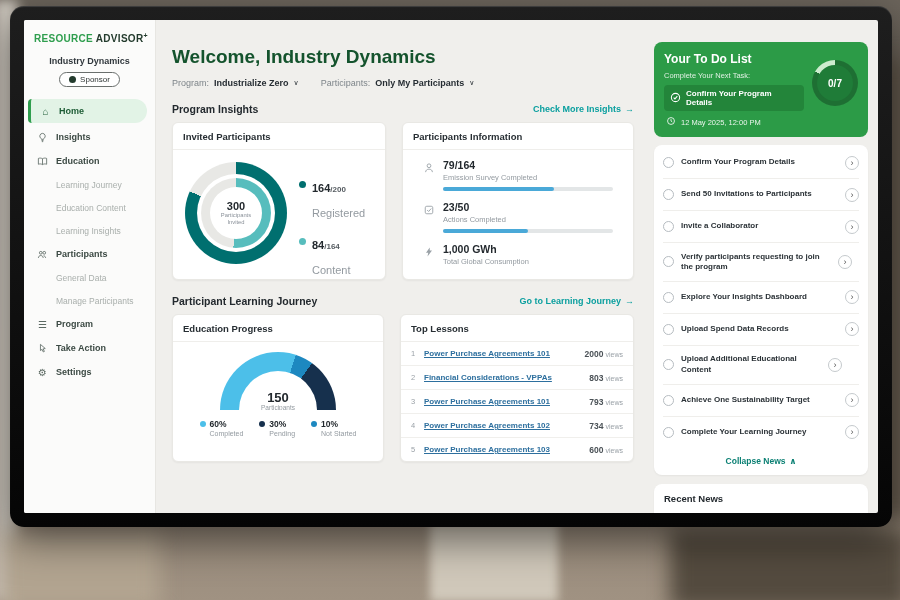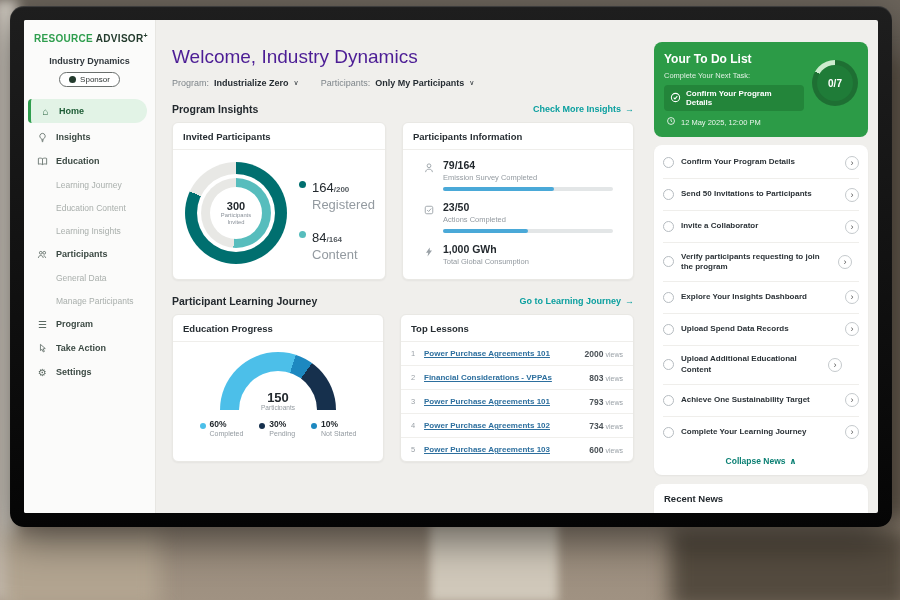--- a/index.html
+++ b/index.html
@@ -25,21 +25,21 @@
   .nav{margin-top:12px}
   .nav-item{display:flex;align-items:center;gap:7px;height:24px;padding-left:12px;font-size:9px;font-weight:bold;color:#3c4a44;cursor:pointer}
   .nav-icon{width:13px;display:flex;justify-content:center;align-items:center;color:#5c6a63;font-size:10px}
   .nav-icon svg{width:11px;height:11px}
   .nav-item.sub{padding-left:32px;font-weight:normal;color:#a9afac;font-size:8.5px;height:23px}
   .nav-item.active{background:#e2f3e6;margin:0 8px 2px 4px;border-radius:4px 12px 12px 4px;color:#1d5c35;border-left:3px solid #2f9e4e;padding-left:8px}
   .nav-item.active .nav-icon{color:#1d5c35}
 
   
   .main{flex:1;padding:26px 12px 0 16px;min-width:0}
-  .welcome{font-size:19px;font-weight:normal;color:#4c1d95}
+  .welcome{font-size:19px;font-weight:bold;color:#14532d}
   .filters{display:flex;gap:22px;margin-top:10px;align-items:center}
   .filter{display:flex;gap:5px;align-items:center;font-size:9px;cursor:pointer}
   .flabel{color:#7e858a}
   .fvalue{font-weight:bold;color:#262d33}
   .chev{font-size:7px;color:#262d33}
   .sechead{display:flex;justify-content:space-between;align-items:center;margin-top:15px}
   .sectitle{font-size:10.5px;font-weight:bold;color:#23292e}
   .seclink{font-size:9px;font-weight:bold;color:#0a9f9f;display:flex;gap:4px;align-items:center;cursor:pointer}
   .cardrow{display:flex;gap:16px;margin-top:7px}
   .card{background:#fff;border:1px solid #e9e8e4;border-radius:6px;box-shadow:0 1px 2px rgba(0,0,0,.05)}
@@ -49,44 +49,44 @@
   .invited-body{display:flex;gap:12px;padding:10px 8px 0 12px}
   .donut{position:relative;width:102px;height:102px;margin-top:2px;flex-shrink:0}
   .donut>div{position:absolute;border-radius:50%}
   .d-outer{inset:0}.d-hole1{inset:12px;background:#fff}.d-inner{inset:16px}
   .d-hole2{inset:25px;background:#fff;display:flex;flex-direction:column;align-items:center;justify-content:center;text-align:center}
   .d-val{font-size:11px;font-weight:bold;color:#23292e}
   .d-lab{font-size:5.8px;color:#8a9199;line-height:1.25;width:40px}
   .dlegend{display:flex;flex-direction:column;gap:16px;margin-top:18px}
   .dl-entry{display:flex;gap:6px}
   .dl-dot{width:7px;height:7px;border-radius:50%;margin-top:3px;flex-shrink:0}
-  .dl-val{font-size:13px;font-weight:normal;color:#23292e}
+  .dl-val{font-size:11px;font-weight:bold;color:#23292e}
   .dl-suf{font-size:8px;color:#555b60;font-weight:bold}
-  .dl-lab{font-size:13px;color:#939aa0;margin-top:1px}
+  .dl-lab{font-size:11px;color:#939aa0;margin-top:11px}
 
   .card-info{flex:1;height:158px}
   .info-body{padding:9px 20px 0}
   .stat{display:flex;gap:8px;margin-bottom:10px}
   .stat-icon{width:12px;color:#9aa1a7;padding-top:1px;flex-shrink:0}
   .stat-icon svg{width:12px;height:12px}
   .stat-val{font-size:10.5px;font-weight:bold;color:#23292e}
   .stat-lab{font-size:7.5px;color:#939aa0;margin-top:2px}
   .ptrack{width:170px;height:4px;border-radius:2px;background:#e3e6e7;margin-top:5px}
   .pfill{height:4px;border-radius:2px}
 
   .card-edu{width:212px;height:148px}
   .gauge-wrap{display:flex;flex-direction:column;align-items:center;padding-top:10px}
   .gauge{position:relative;width:116px;height:58px;overflow:hidden}
   .gauge-arc{position:absolute;left:0;top:0;width:116px;height:116px;border-radius:50%}
   .gauge-hole{position:absolute;left:19px;top:19px;width:78px;height:78px;border-radius:50%;background:#fff}
   .gauge-center{position:absolute;left:0;bottom:-1px;width:100%;text-align:center}
   .g-val{font-size:13px;font-weight:bold;color:#23292e;line-height:1}
   .g-lab{font-size:6.5px;color:#939aa0}
   .glegend{display:flex;gap:16px;margin-top:9px}
-  .gl-top{display:flex;align-items:flex-end;gap:4px;font-size:8.5px;font-weight:bold;color:#23292e}
+  .gl-top{display:flex;align-items:center;gap:4px;font-size:8.5px;font-weight:bold;color:#23292e}
   .gl-dot{width:6px;height:6px;border-radius:50%}
   .gl-lab{font-size:7px;color:#939aa0;margin-left:10px;margin-top:1px}
 
   .card-lessons{flex:1;height:148px}
   .lesson{display:flex;align-items:center;padding:6.5px 10px;border-bottom:1px solid #f0efec}
   .lesson:last-child{border-bottom:none}
   .l-rank{font-size:7.5px;color:#9aa1a7;width:13px}
   .l-title{flex:1;font-size:8px;font-weight:bold;color:#2d6f9e;text-decoration:underline;cursor:pointer}
   .l-views{font-size:8.5px;font-weight:bold;color:#4a5156;white-space:nowrap}
   .l-vlab{font-size:7px;color:#9aa1a7;font-weight:normal;margin-left:2px}

